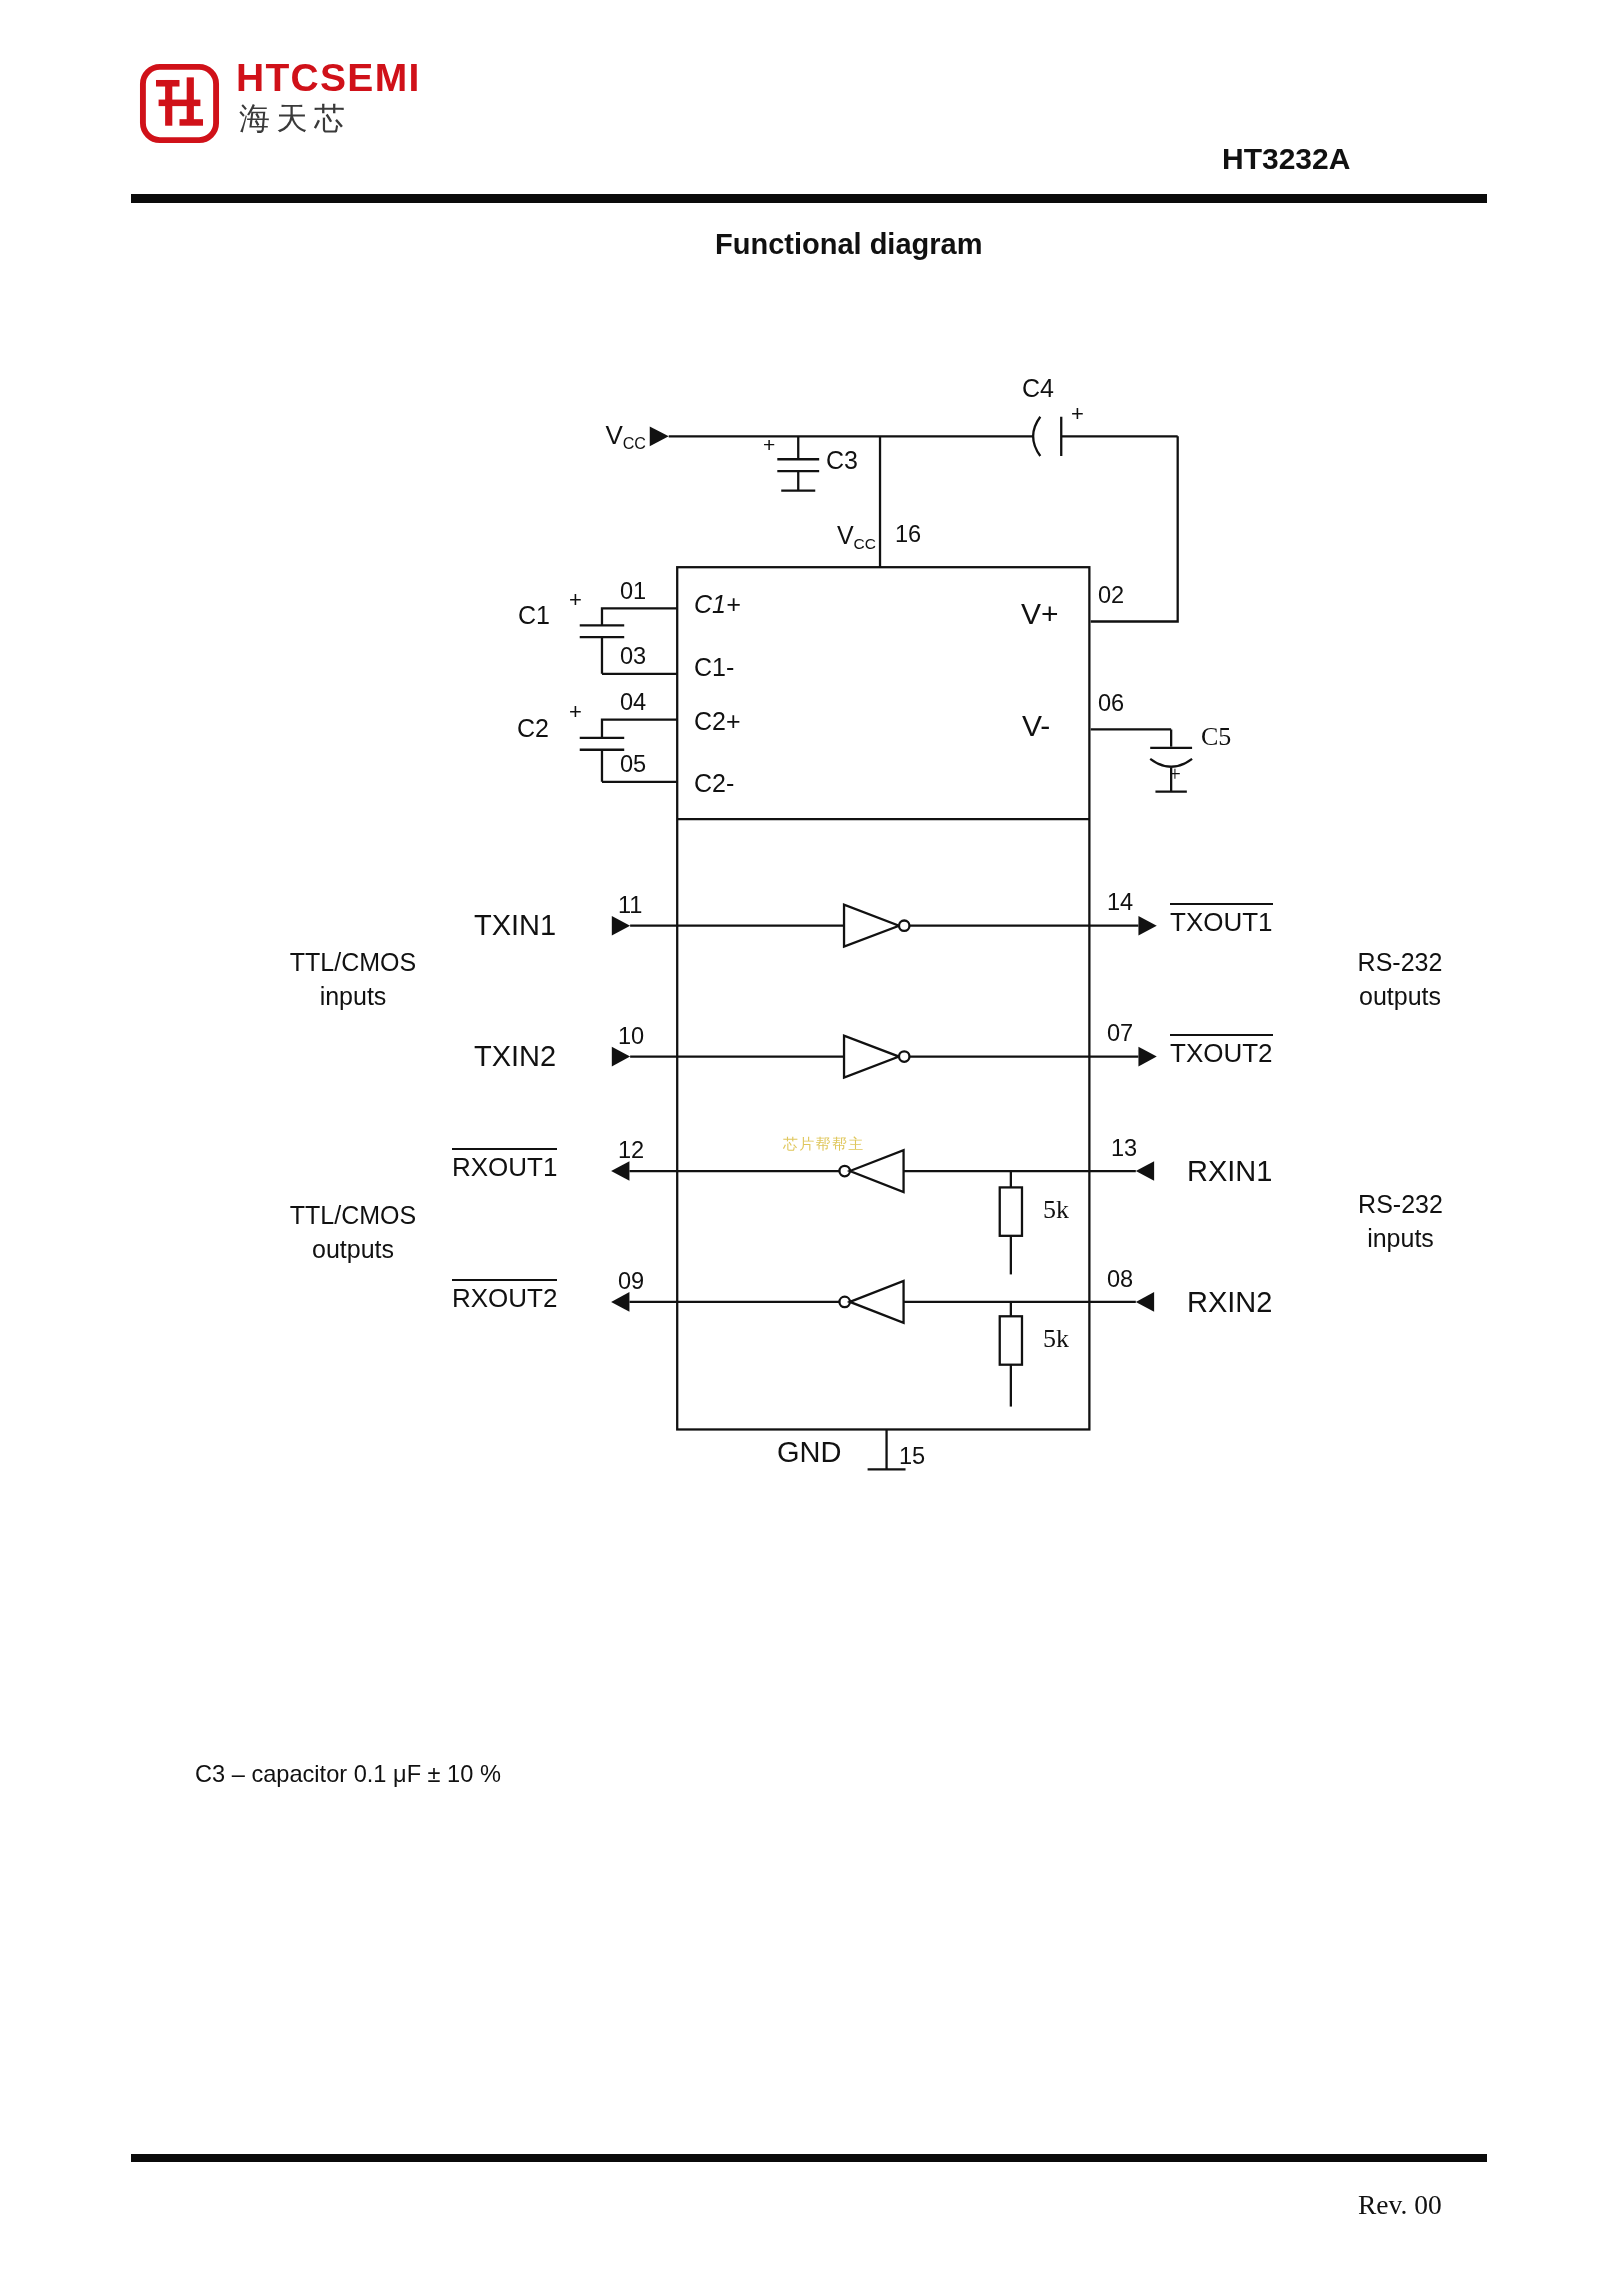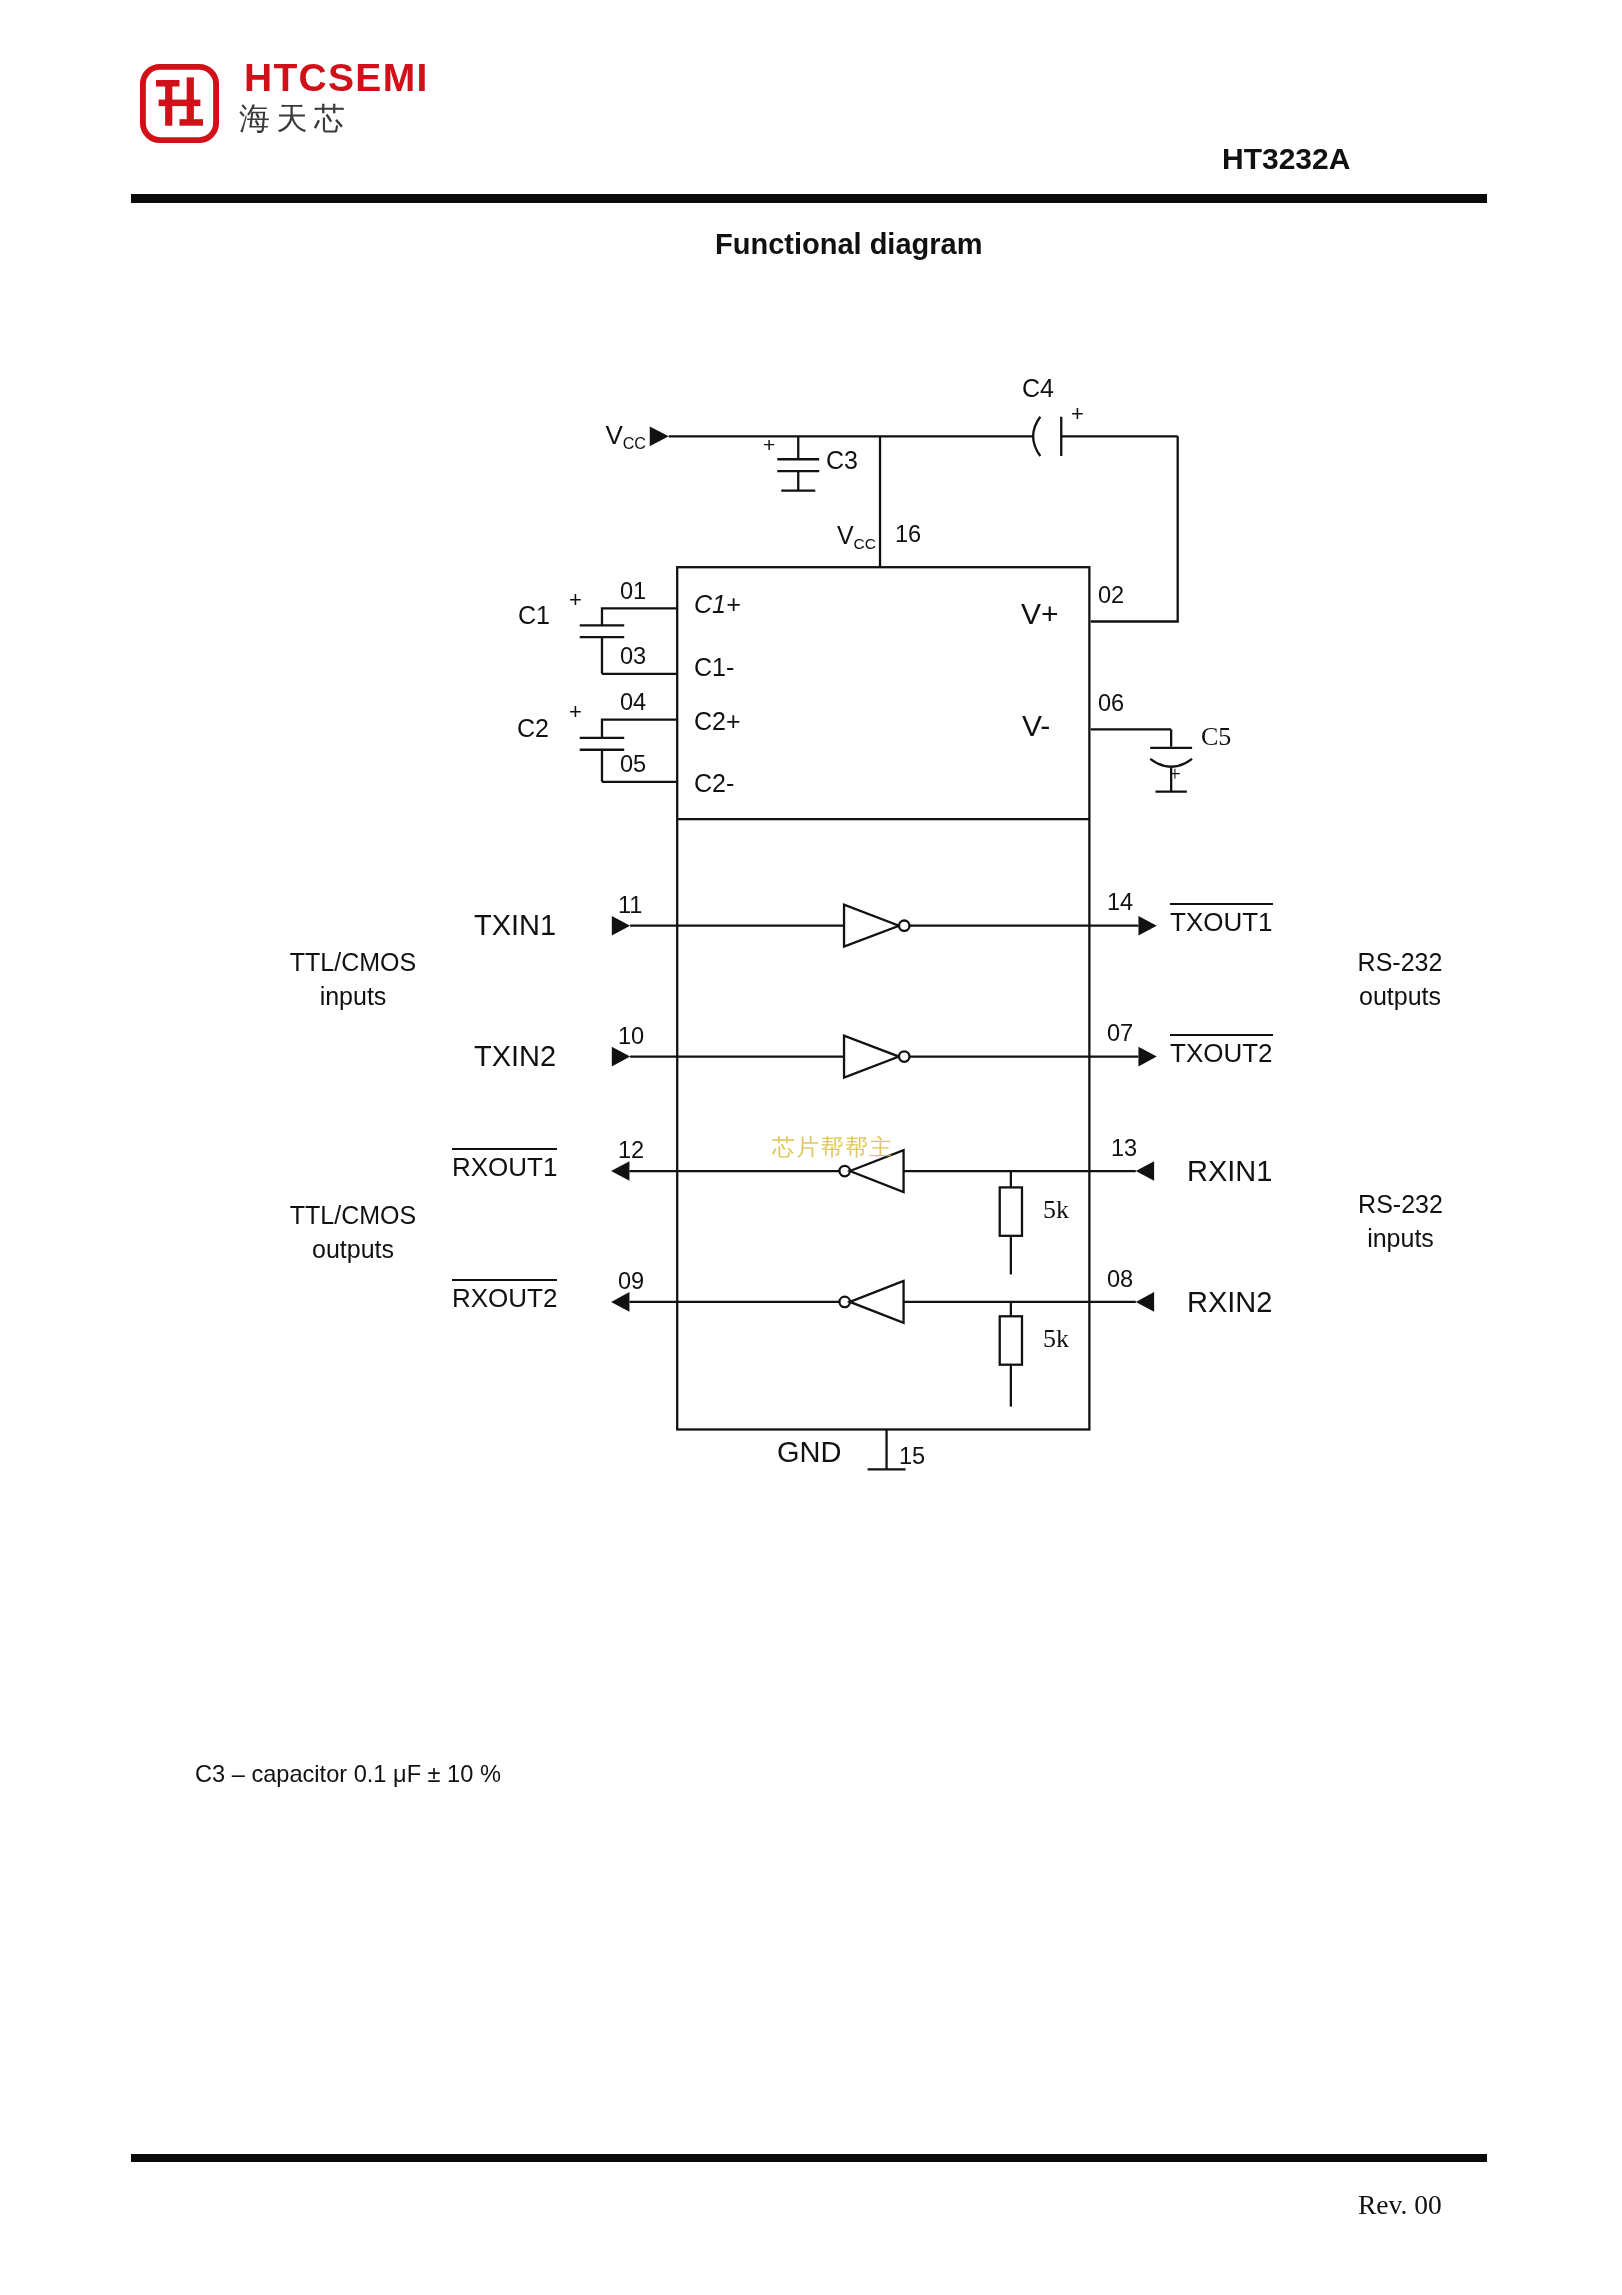--- a/index.html
+++ b/index.html
@@ -11,40 +11,40 @@
   .pinlabel{font-size:25px;}
   .sig{font-size:27.5px;}
   .vlabel{font-size:30px;}
   .ovl{display:inline-block;border-top:2px solid #111;padding-top:3.9px;}
   .subsc{font-size:0.62em;vertical-align:-0.3em;}
   .rule{position:absolute;background:#0b0b0b;}
   .center2{text-align:center;font-size:25px;line-height:1.35;}
   .note{position:absolute;left:195px;font-size:23.6px;line-height:1.25;color:#111;}
   .note .subsc{font-size:17px;vertical-align:-5.9px;}
   .plus{font-size:22px;}
-  .watermark{font-size:23px;color:#d8b934;opacity:.8;letter-spacing:1.3px;}
+  .watermark{font-size:15px;color:#d8b934;opacity:.8;letter-spacing:1.3px;margin-left:11px;}
 </style>
 </head>
 <body>
 
 <div id="page">
 
   <div class="abs" style="left:139px;top:63px;">
     <svg width="81" height="81" viewBox="0 0 124 124">
       <rect x="6" y="6" width="112" height="112" rx="26" fill="#fff" stroke="#d01119" stroke-width="9"></rect>
       <g fill="#d01119">
         <rect x="26" y="26" width="36" height="10"></rect>
         <rect x="40" y="26" width="11" height="70"></rect>
         <rect x="73" y="22" width="11" height="70"></rect>
         <rect x="30" y="56" width="64" height="10"></rect>
         <rect x="62" y="86" width="36" height="10"></rect>
       </g>
     </svg>
   </div>
-  <div class="abs" style="left:236px;top:58px;font-size:39px;font-weight:800;color:#d01119;letter-spacing:1.3px;margin-left:8px;">HTCSEMI</div>
+  <div class="abs" style="left:236px;top:58px;font-size:39px;font-weight:800;color:#d01119;letter-spacing:1.3px;">HTCSEMI</div>
   <div class="abs" style="left:239px;top:103px;font-size:31px;color:#3a3a3a;letter-spacing:6.5px;">海天芯</div>
   <div class="abs" style="left:1222px;top:144px;font-size:30px;font-weight:bold;">HT3232A</div>
   <div class="rule" style="left:131px;top:194px;width:1356px;height:8.5px;"></div>
 
   <div class="abs" style="left:715px;top:230px;font-size:29px;font-weight:bold;">Functional diagram</div>
 
   <svg class="abs" style="left:0;top:0;" width="1622" height="2295" viewBox="0 0 2479 3508" fill="none" stroke="#111" stroke-width="3.5">
 
     <rect x="1035" y="867" width="630" height="1318" fill="#fff"></rect>
     <path d="M1035,1252 H1665"></path>

